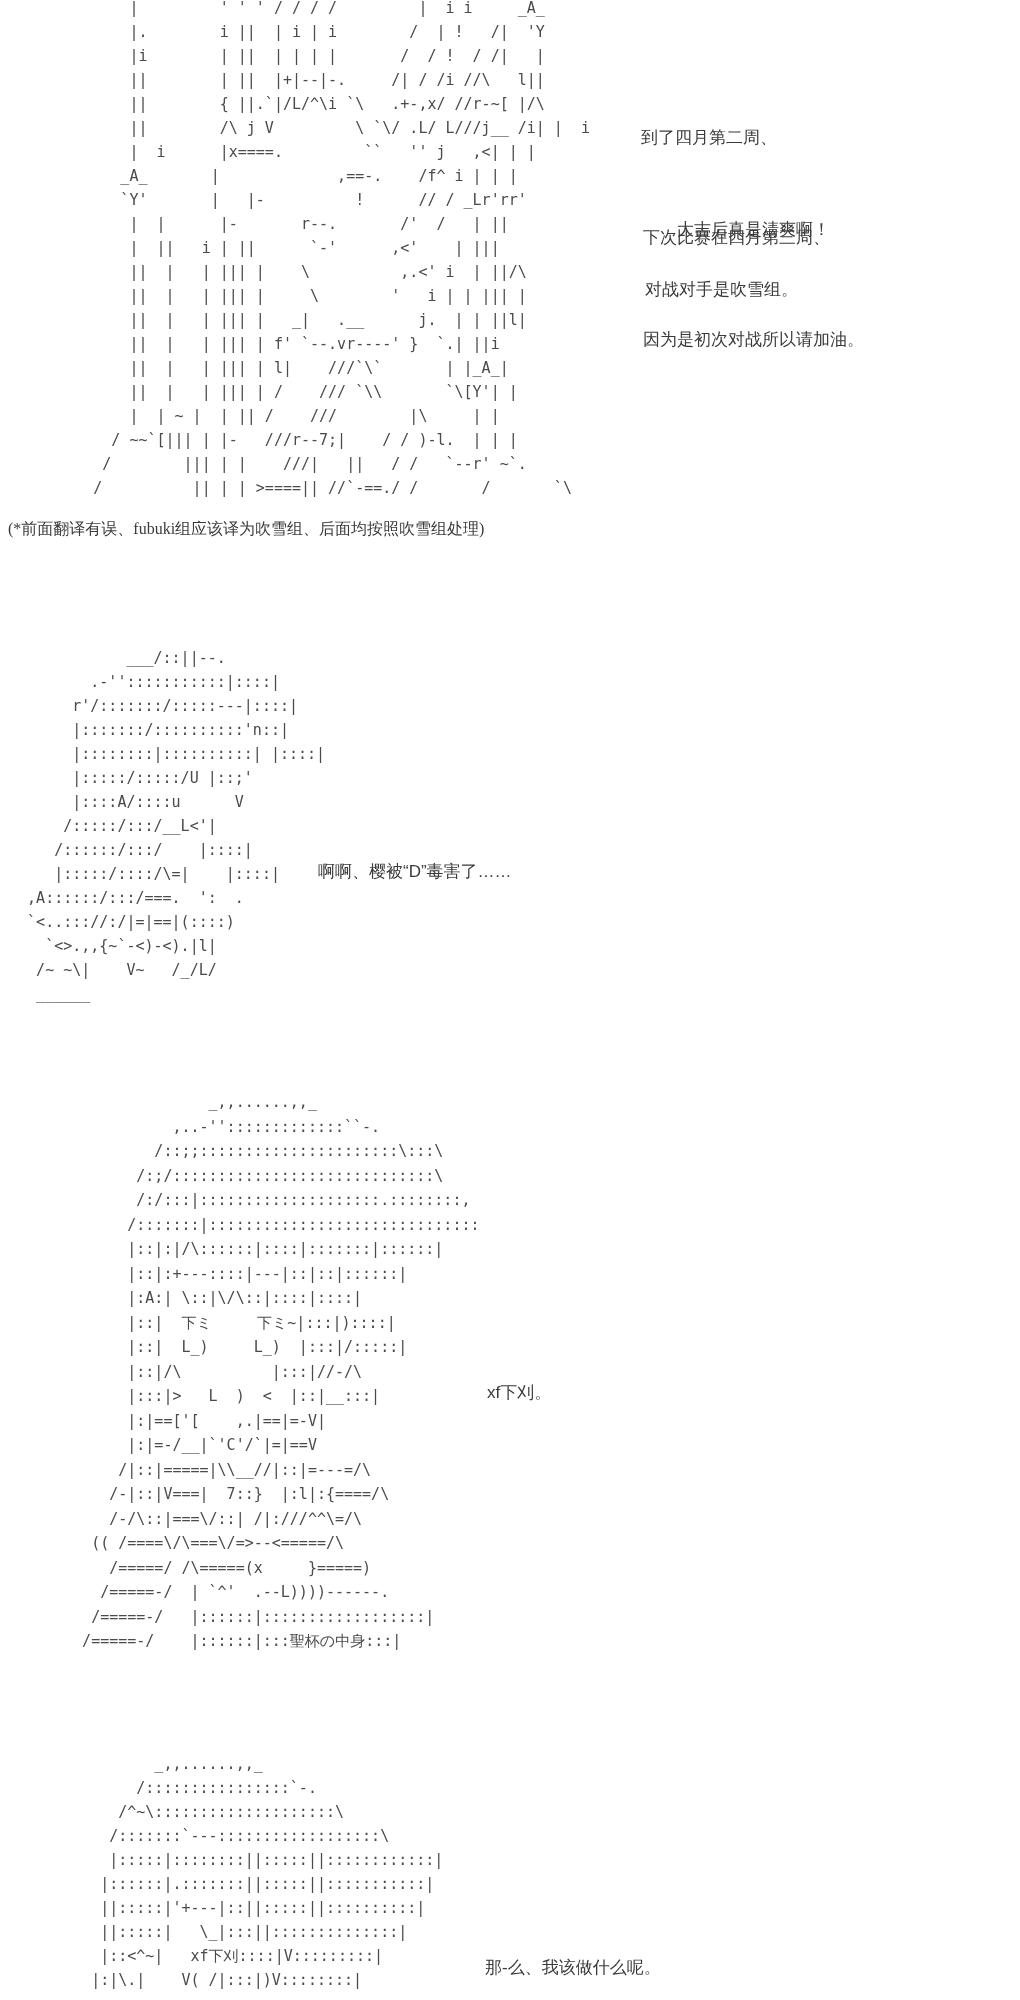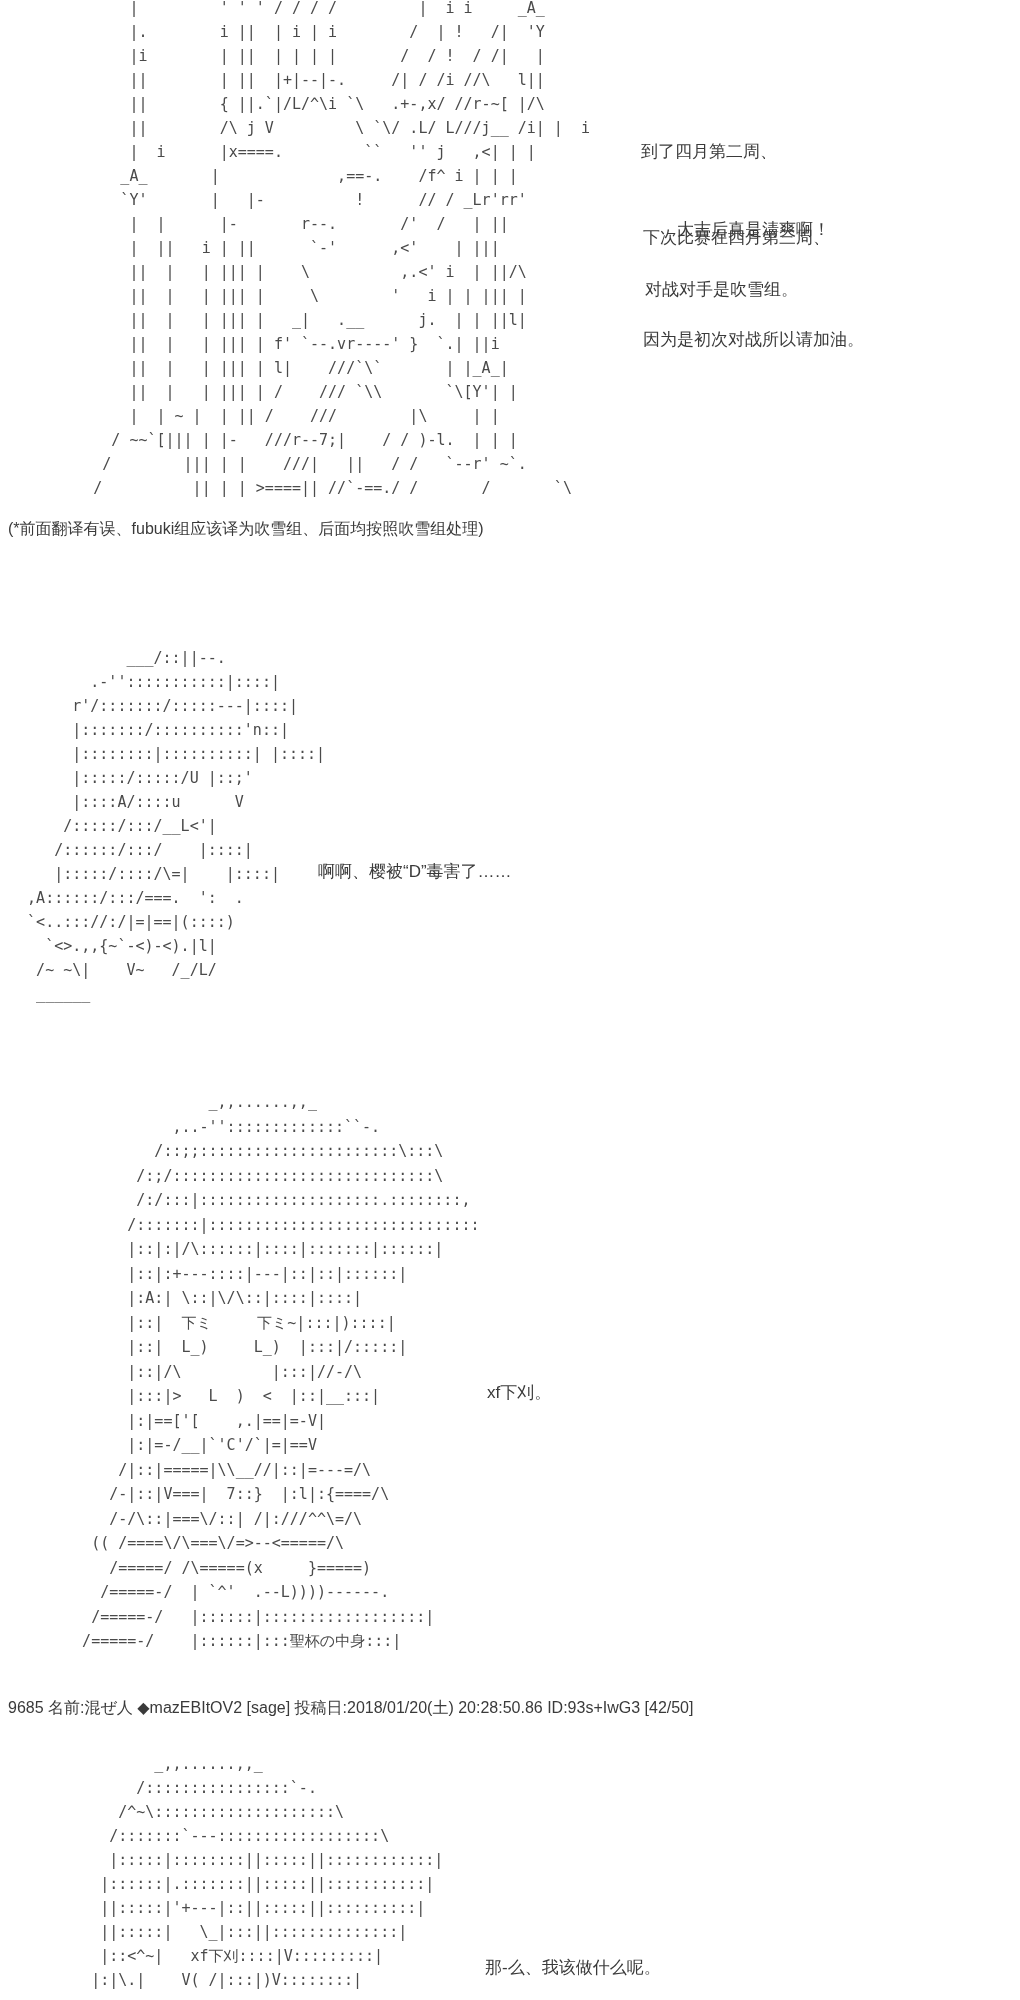--- a/index.html
+++ b/index.html
@@ -13,24 +13,24 @@
     font-family:"DejaVu Sans Mono",monospace;
     font-size:15px; line-height:24px; letter-spacing:0;
     color:#4a4a4a; white-space:pre;
   }
   .speech {
     position:absolute;
     font-size:17px; color:#3a3a3a; white-space:nowrap;
   }
   .meta {
     position:absolute;
-    font-size:16px; color:#3a3a3a; white-space:nowrap;
+    font-size:16px; color:#3a3a3a; white-space:nowrap;font-family:Liberation Serif, serif;
   }
   #aa1  { left:12px;  top:-4px; }
-  #d1-0 { left:641px; top:140px; }
+  #d1-0 { left:641px; top:126px; }
   #d1-1 { left:677px; top:178px;margin-top:40px; }
   #d1-2 { left:643px; top:226px; }
   #d1-3 { left:645px; top:278px; }
   #d1-4 { left:643px; top:328px; }
   #note1   { left:8px; top:519px; }
   #header1 { left:8px; top:575px; }
   #aa2  { left:0px;   top:646px; }
   #d2   { left:318px; top:860px; }
   #aa3  { left:46px;  top:1090px; line-height:24.5px; }
   #d3   { left:487px; top:1381px; }
@@ -104,21 +104,20 @@
          |:|=-/__|`'C'/`|=|==V
         /|::|=====|\\__//|::|=---=/\
        /-|::|V===|  7::}  |:l|:{====/\
        /-/\::|===\/::| /|:///^^\=/\
      (( /====\/\===\/=&gt;--&lt;=====/\
        /=====/ /\=====(x     }=====)
       /=====-/  | `^'  .--L))))------.
      /=====-/   |::::::|::::::::::::::::::|
     /=====-/    |::::::|:::聖杯の中身:::|</pre>
   <div id="d3" class="speech">xf下刈。</div>
-  <div id="header2" class="meta">9685 名前:混ぜ人 ◆mazEBItOV2 [sage] 投稿日:2018/01/20(土) 20:28:50.86 ID:93s+IwG3 [42/50]</div>
 
   <pre id="aa4" class="aa">            _,,......,,_
           /::::::::::::::::`-.
         /^~\::::::::::::::::::::\
        /:::::::`---::::::::::::::::::\
        |:::::|::::::::||:::::||::::::::::::|
       |::::::|.:::::::||:::::||:::::::::::|
       ||:::::|'+---|::||:::::||::::::::::|
       ||:::::|   \_|:::||::::::::::::::|
       |::&lt;^~|   xf下刈::::|V:::::::::|

